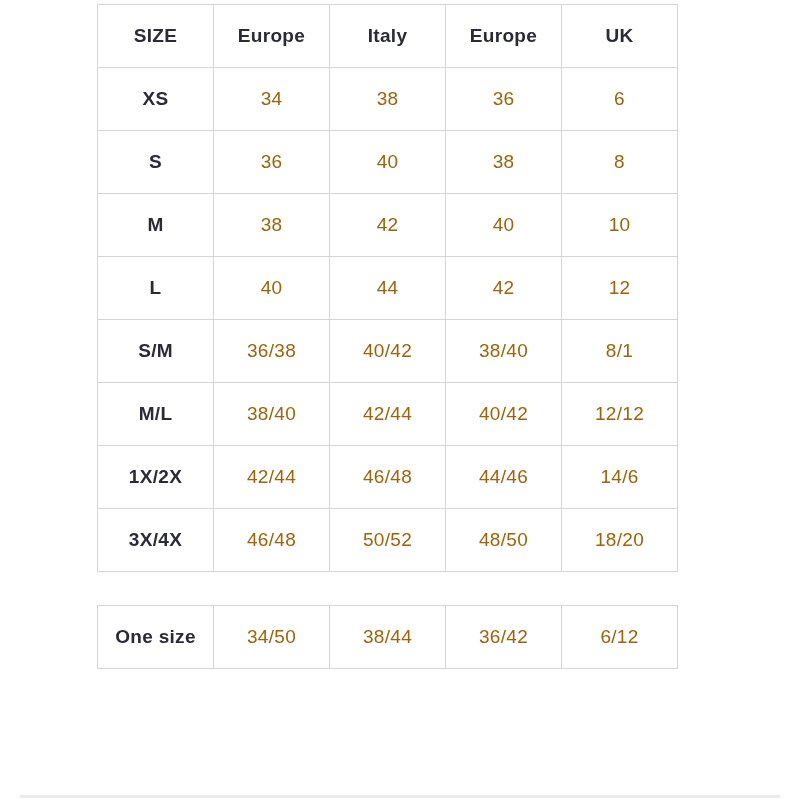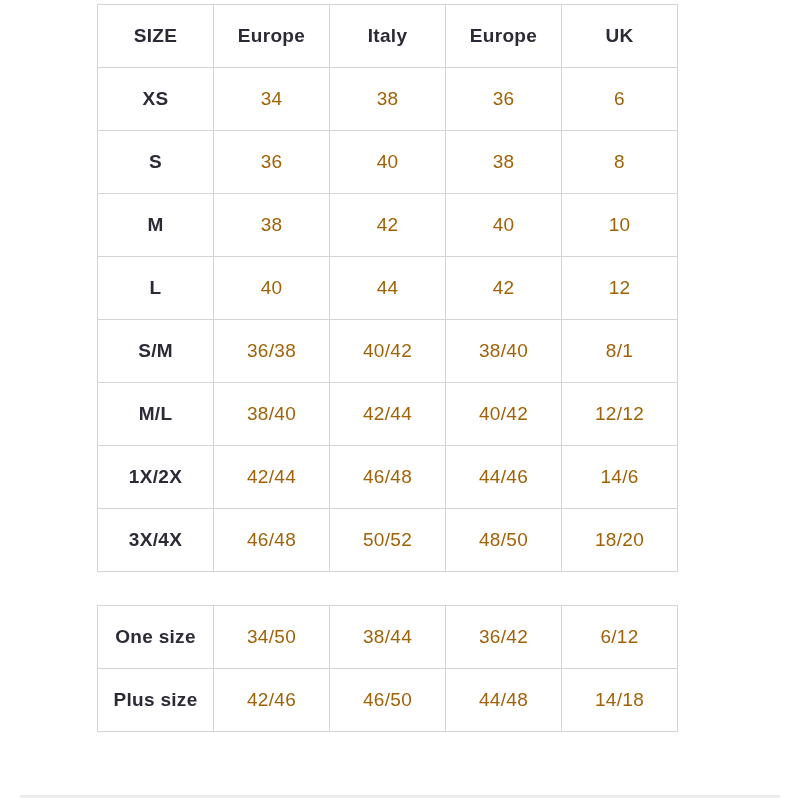--- a/index.html
+++ b/index.html
@@ -150,26 +150,19 @@
           <col>
         </colgroup>
       <tbody>
         <tr>
           <td class="label-cell">One size</td>
           <td class="value-cell">34/50</td>
           <td class="value-cell">38/44</td>
           <td class="value-cell">36/42</td>
           <td class="value-cell">6/12</td>
         </tr>
-        <tr>
-          <td class="label-cell">Plus size</td>
-          <td class="value-cell">42/46</td>
-          <td class="value-cell">46/50</td>
-          <td class="value-cell">44/48</td>
-          <td class="value-cell">14/18</td>
-        </tr>
       </tbody>
     </table>
   </div>
 
 </div>
 
 <div class="bottom-edge-strip"></div>
 
 </body></html>

